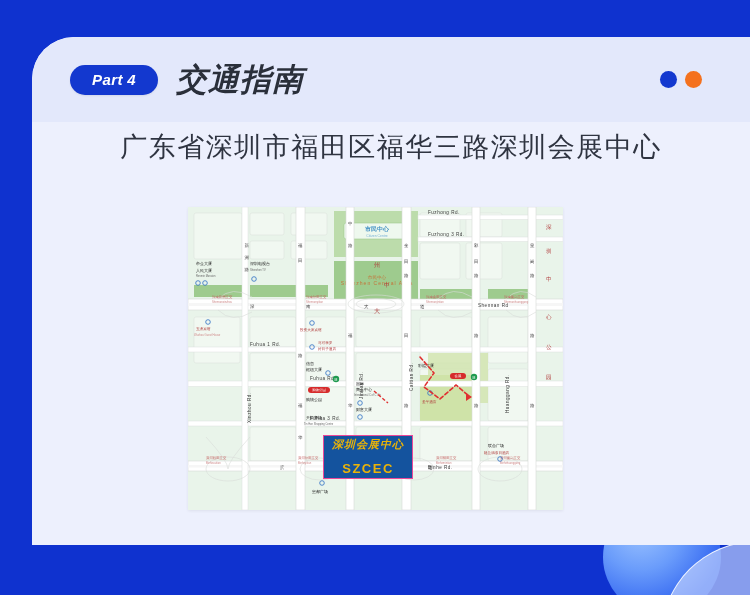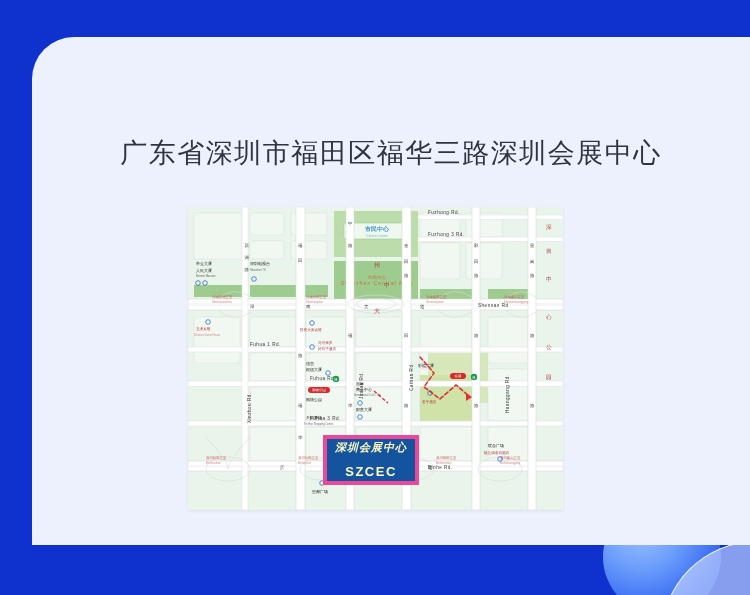--- a/index.html
+++ b/index.html
@@ -63,52 +63,61 @@
   .dot-blue{background:#1338cf;}
   .dot-orange{background:#f4711e;}
 
   
   .address{
     position:absolute;left:0;top:92px;width:718px;
     text-align:center;
     font-size:27px;color:#2f3441;
     letter-spacing:1.5px;
     white-space:nowrap;
-    margin-top:6px;
   }
 
   
   .map-wrap{
     position:absolute;left:156px;top:170px;width:375px;height:303px;
     background:#e9f4ea;
     overflow:hidden;
     box-shadow:0 1px 3px rgba(0,0,0,0.07);
   }
   .map-svg{display:block;}
 
   
   .szcec-box{
     position:absolute;left:135px;top:228px;width:88px;height:42px;
     background:#14539e;
-    border:4px solid #ec4899;
-    color:#fef9c3;
+    border:1px solid #ec4899;
+    color:#eab308;
     display:flex;flex-direction:column;align-items:center;justify-content:center;
     z-index:9;
   }
   .szcec-cn{font-size:11px;font-weight:bold;font-style:italic;letter-spacing:1px;line-height:1.1;}
   .szcec-en{font-size:13px;font-weight:bold;letter-spacing:1.5px;line-height:1.2;margin-top:11px;}
 </style>
 </head>
 <body>
 
 <div class="deco-sphere"></div>
 <div class="deco-circle-overlay"></div>
 
 <div class="card">
 
+  <div class="card-header">
+    <div class="header-inner">
+      <div class="part-badge">Part 4</div>
+      <div class="header-title">交通指南</div>
+    </div>
+    <div class="header-dots">
+      <div class="dot dot-blue"></div>
+      <div class="dot dot-orange"></div>
+    </div>
+  </div>
 
   <div class="address">广东省深圳市福田区福华三路深圳会展中心</div>
 
   <div class="map-wrap">
     <svg class="map-svg" width="375" height="303" viewBox="0 0 375 303" xmlns="http://www.w3.org/2000/svg">
       <defs>
         <style>
           .blk{fill:#e9f4ea}
           .grn{fill:#9ecb8e}
           .grn2{fill:#bcdcab}

